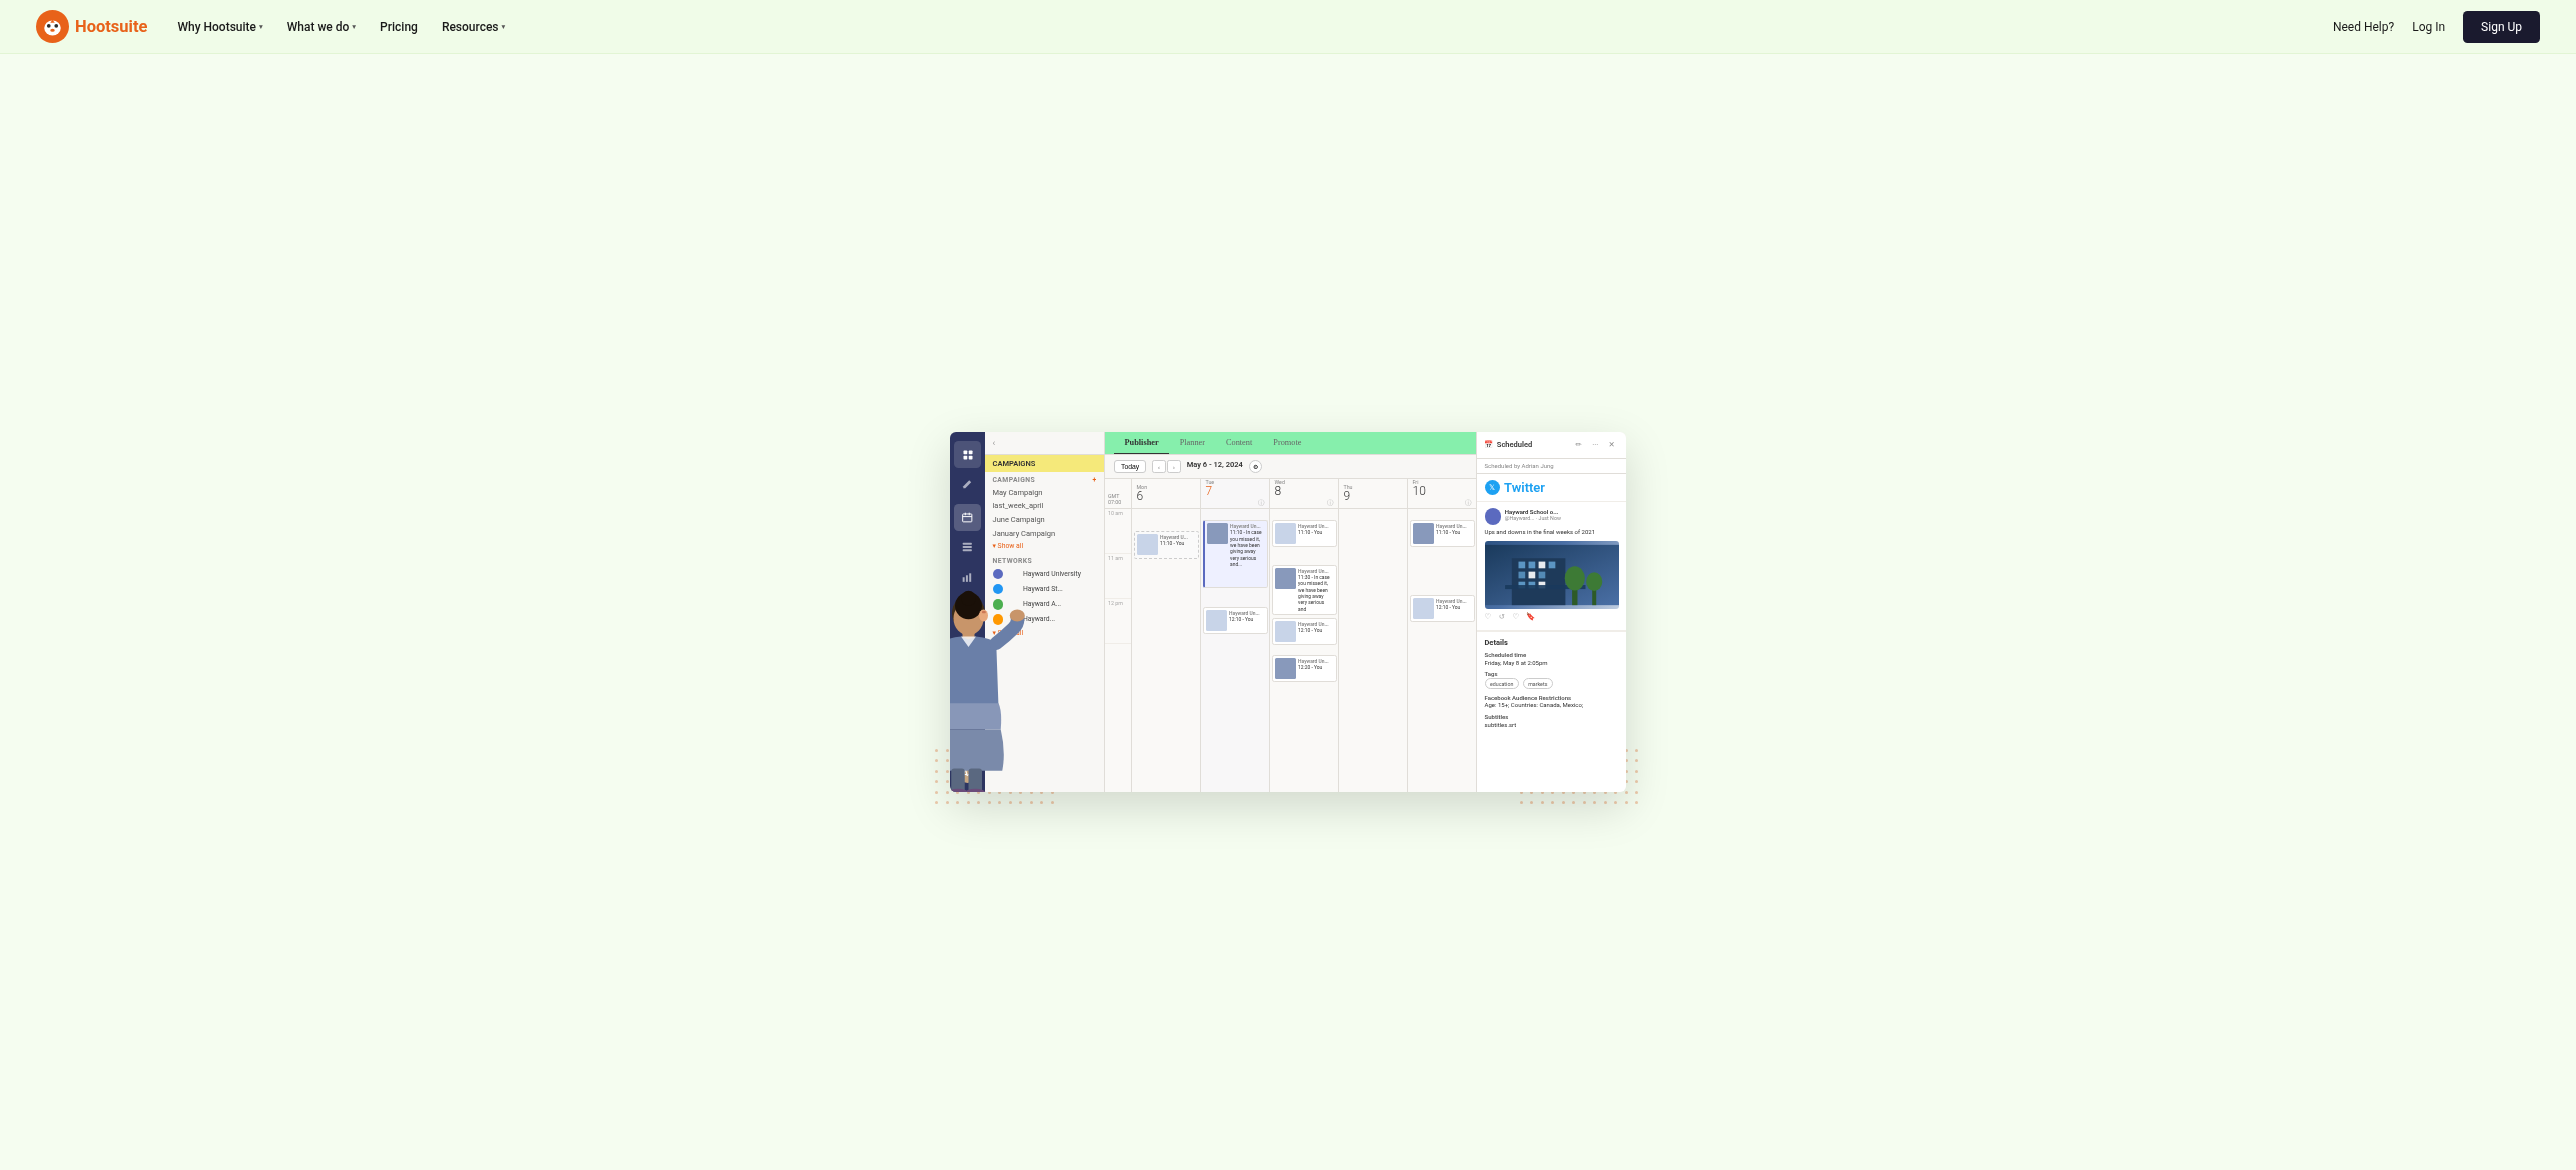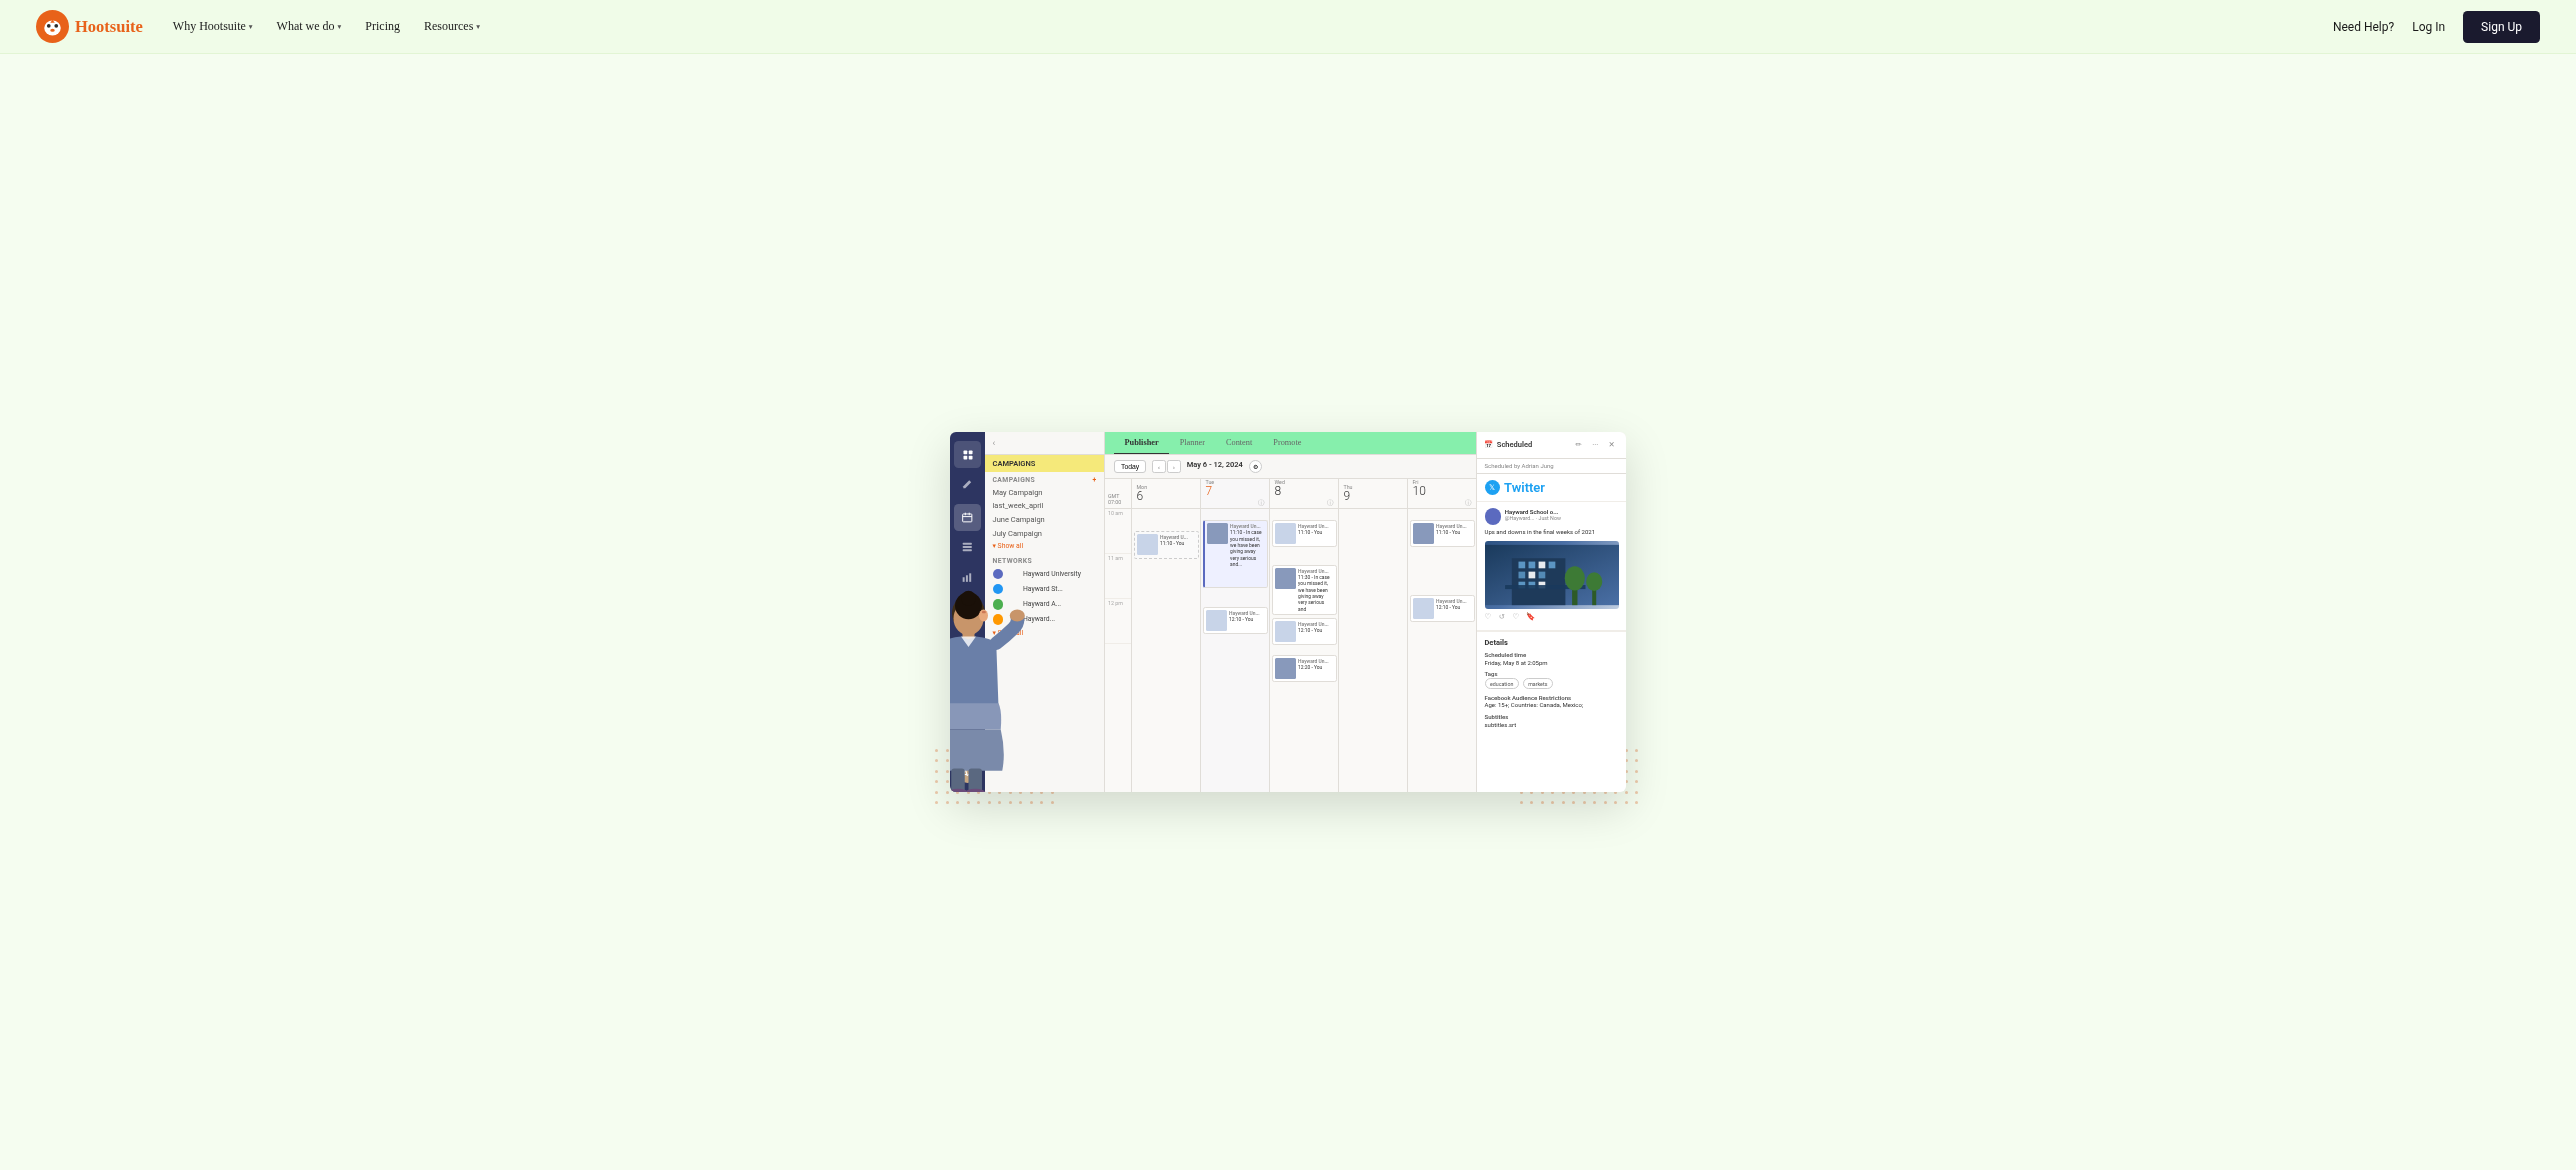--- a/index.html
+++ b/index.html
@@ -18,21 +18,20 @@
       padding: 0 36px;
       height: 54px;
       background: #f0fce8;
       border-bottom: 0.8px solid #e2f5d4;
     }
 
     .nav-left {
       display: flex;
       align-items: center;
       gap: 30px;
-      font-family: Liberation Serif, serif;
     }
 
     .logo {
       display: flex;
       align-items: center;
       gap: 6px;
       text-decoration: none;
     }
 
     .logo-owl {
@@ -958,21 +957,21 @@
         <div class="all-posts">CAMPAIGNS</div>
 
         <div class="section-label">
           <span>CAMPAIGNS</span>
           <span style="color:#e8621a; cursor:pointer;">+</span>
         </div>
         <ul class="campaign-list">
           <li>May Campaign</li>
           <li>last_week_april</li>
           <li>June Campaign</li>
-          <li>July Campaign</li>
+          <li>January Campaign</li>
         </ul>
         <div class="show-all">▾ Show all</div>
 
         <div class="section-label">
           <span>NETWORKS</span>
         </div>
         <div class="network-item">
           <div class="network-avatar"></div>
           <span class="network-name">Hayward University</span>
         </div>

